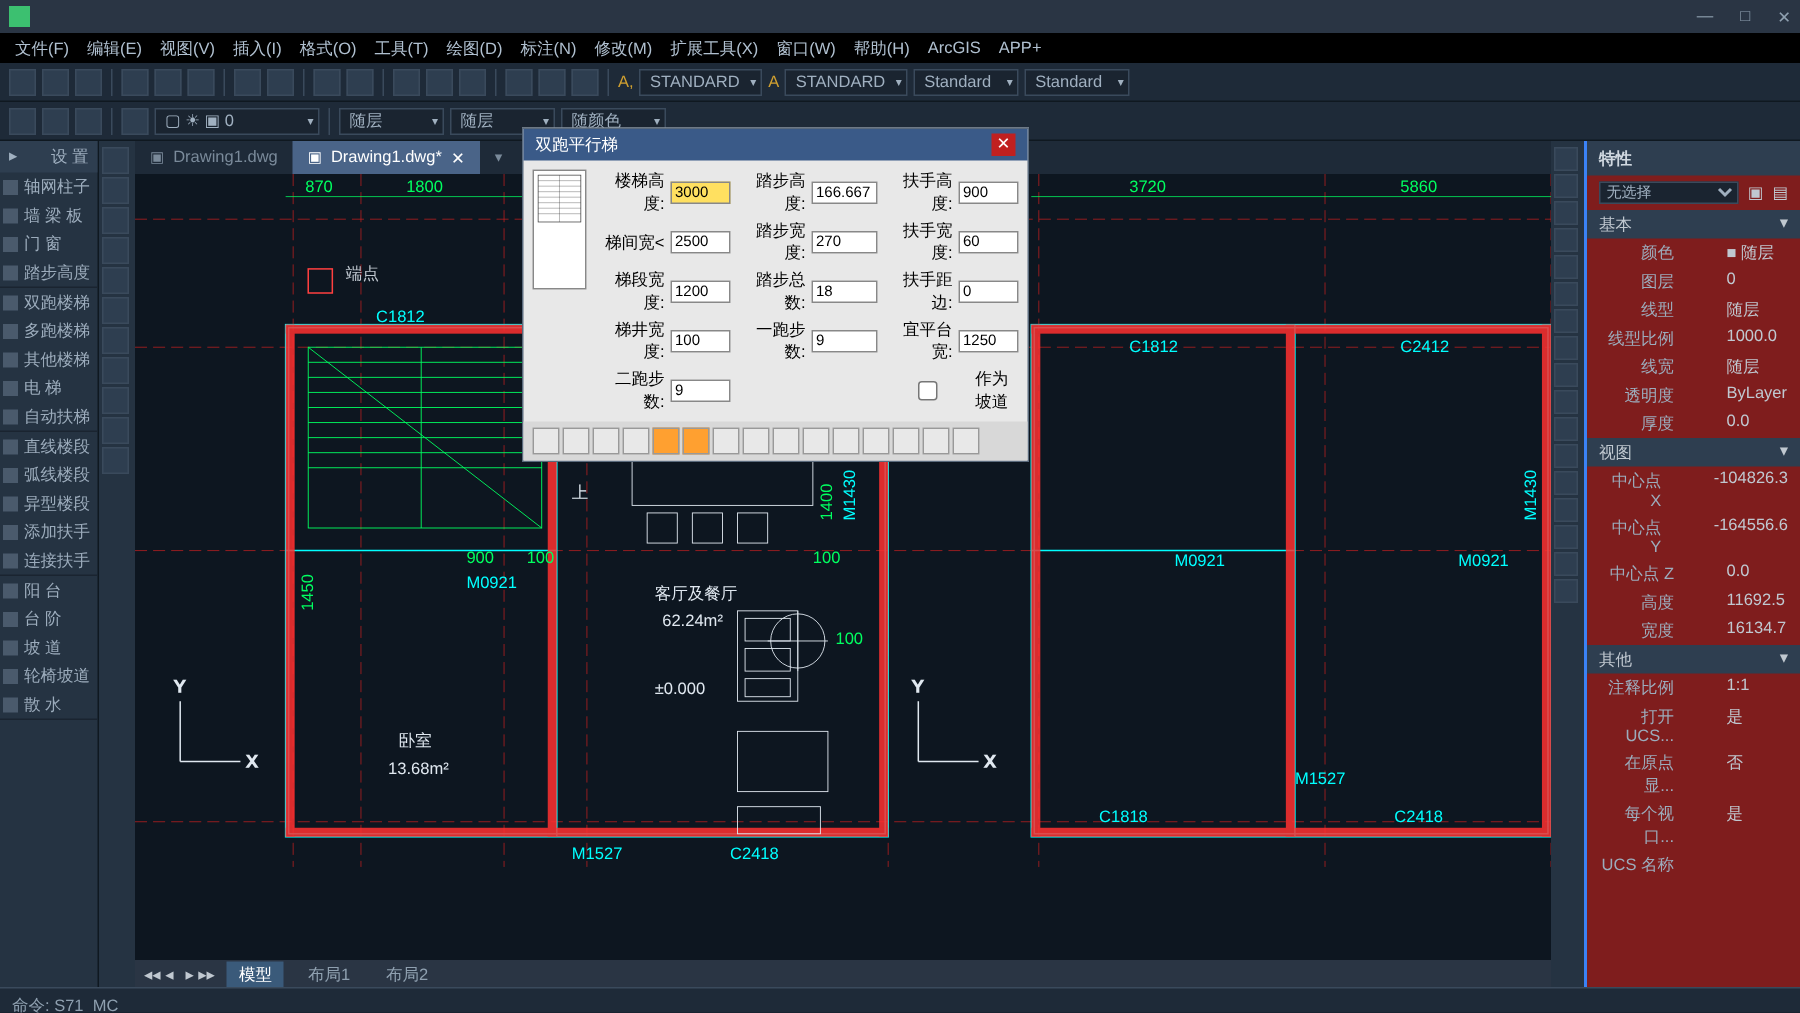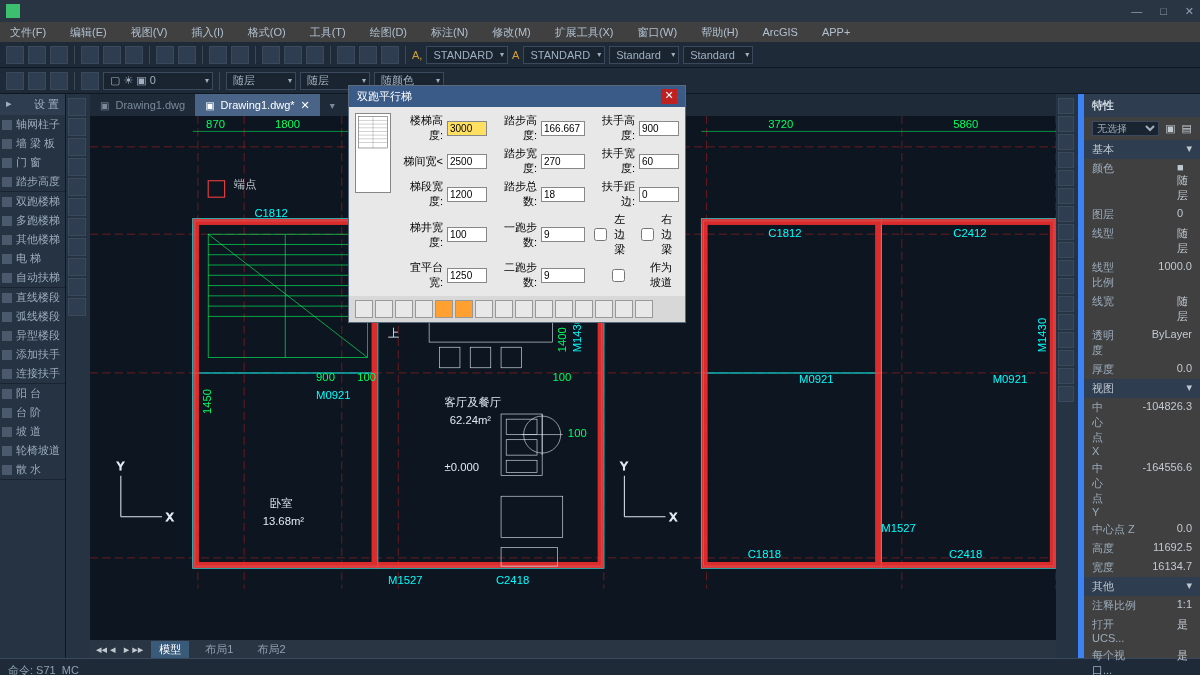--- a/index.html
+++ b/index.html
@@ -1,20 +1,20 @@
 <!DOCTYPE html>
 <html><head>
 <meta charset="utf-8">
 <style>
 * { margin: 0; padding: 0; box-sizing: border-box; font-family: "Microsoft YaHei", sans-serif; font-size: 11px; }
 body { background: #1a2332; color: #c0c8d0; width: 1200px; height: 675px; overflow: hidden; position: relative; }
 .titlebar { height: 22px; background: #2a3544; display: flex; align-items: center; padding: 0 6px; color: #8fa0b0; }
 .titlebar .title-icon { width: 14px; height: 14px; background: #3cc070; margin-right: 6px; }
 .titlebar .winbtns { margin-left: auto; display: flex; gap: 18px; color: #8fa0b0; }
-.menubar { height: 20px; background: #404040; display: flex; align-items: center; padding: 0 6px; gap: 16px; color: #b0c0d0; }
+.menubar { height: 20px; background: #000000; display: flex; align-items: center; padding: 0 6px; gap: 4px; color: #b0c0d0; }
 .menubar span { padding: 0 4px; cursor: default; }
 .toolbar { height: 26px; background: #1e2a38; display: flex; align-items: center; padding: 0 6px; gap: 4px; border-bottom: 1px solid #0f1820; }
 .toolbar .tbtn { width: 18px; height: 18px; background: #2e3e50; border: 1px solid #3a4a5c; }
 .toolbar .sep { width: 1px; height: 18px; background: #3a4a5c; margin: 0 2px; }
 .toolbar .dd { height: 18px; background: #1a2430; border: 1px solid #3a4a5c; padding: 0 14px 0 6px; color: #a0b0c0; min-width: 70px; display: flex; align-items: center; position: relative; }
 .toolbar .dd::after { content: '▾'; position: absolute; right: 3px; font-size: 8px; }
 .main { display: flex; height: 564px; }
 .leftpanel { width: 66px; background: #253342; border-right: 1px solid #0f1820; display: flex; flex-direction: column; }
 .lp-section { border-bottom: 1px solid #1a2430; }
 .lp-head { background: #2e3e50; padding: 3px 6px; font-size: 10px; color: #a0b0c0; display: flex; justify-content: space-between; }
@@ -22,27 +22,27 @@
 .lp-item .ic { width: 10px; height: 10px; background: #4a5a6c; }
 .midtool { width: 24px; background: #253342; display: flex; flex-direction: column; gap: 2px; padding: 4px 2px; }
 .midtool .mt { width: 18px; height: 18px; background: #2e3e50; border: 1px solid #3a4a5c; }
 .canvas-area { flex: 1; display: flex; flex-direction: column; background: #0d1620; }
 .tabs { height: 22px; background: #1e2a38; display: flex; align-items: center; }
 .tab { padding: 0 10px; height: 22px; display: flex; align-items: center; gap: 6px; font-size: 10px; }
 .tab.active { background: #4a6488; color: #fff; }
 .tab.inactive { color: #7a8a9a; }
 .canvas { flex: 1; background: #0d1620; position: relative; overflow: hidden; }
 .drawing { position: absolute; inset: 0; }
-.rightpanel { width: 122px; background: #404040; border-left: 6px solid #3b82f6; }
+.rightpanel { width: 144px; background: #7f1d1d; border-left: 2px solid #3b82f6; }
 .rp-title { background: #2e3e50; padding: 4px 8px; font-weight: bold; color: #d0d8e0; }
 .rp-sel { padding: 4px 8px; display: flex; align-items: center; gap: 6px; justify-content: flex-end; }
 .rp-sel select { background: #1a2430; border: 1px solid #3a4a5c; color: #a0b0c0; flex: 1; font-size: 10px; }
 .rp-grouphead { background: #2e3e50; padding: 2px 8px; font-size: 10px; color: #c0c8d0; display: flex; justify-content: space-between; }
 .rp-row { display: flex; padding: 2px 8px; font-size: 10px; color: #9cacbc; }
-.rp-row .k { width: 50px; }
+.rp-row .k { width: 50px; text-align: right; }
 .rp-row .v { flex: 1; color: #c0c8d0; margin-left: 35px; }
 .cmdarea { height: 95px; background: #1e2a38; border-top: 1px solid #3a4a5c; padding: 4px 8px; color: #8fa0b0; font-size: 11px; overflow: hidden; }
 .cmdline { height: 1.3em; }
 .dialog { position: absolute; left: 348px; top: 85px; width: 338px; background: #e8e8e8; border: 1px solid #5a6a7c; z-index: 100; color: #000; }
 .dlg-title { background: #3a5a88; color: #fff; padding: 3px 8px; font-size: 11px; display: flex; justify-content: space-between; }
 .dlg-title .dx { background: #c02020; color: #fff; width: 16px; text-align: center; cursor: pointer; }
 .dlg-body { display: flex; padding: 6px; gap: 6px; }
 .dlg-preview { width: 74px; height: 80px; background: #fff; border: 1px solid #888; position: relative; }
 .dlg-fields { flex: 1; display: grid; grid-template-columns: 46px 40px 46px 44px 46px 40px; gap: 3px 4px; font-size: 10px; align-items: center; }
 .dlg-fields .lbl { text-align: right; color: #000; }
@@ -483,20 +483,24 @@
       </div>
     <div class="rp-row">
         <div class="k">注释比例</div>
         <div class="v">1:1</div>
       </div>
     <div class="rp-row">
         <div class="k">打开 UCS...</div>
         <div class="v">是</div>
       </div>
     <div class="rp-row">
+        <div class="k">在原点显...</div>
+        <div class="v">否</div>
+      </div>
+    <div class="rp-row">
         <div class="k">每个视口...</div>
         <div class="v">是</div>
       </div>
     <div class="rp-row">
         <div class="k">UCS 名称</div>
         <div class="v"></div>
       </div>
   </div>
 </div>
 
@@ -542,30 +546,20 @@
       <div class="lbl">梯段宽度:</div>
         <input value="1200" style="">
         <div class="lbl">踏步总数:</div>
         <input value="18" style="">
         <div class="lbl">扶手距边:</div>
         <input value="0" style="">
       <div class="lbl">梯井宽度:</div>
         <input value="100" style="">
         <div class="lbl">一跑步数:</div>
         <input value="9" style="">
-      <div style="grid-column:5/7;display:flex;gap:4px">
-          <label class="chk">
-            <input type="checkbox" style="">
-            <span>左边梁</span>
-          </label>
-          <label class="chk">
-            <input type="checkbox" style="">
-            <span>右边梁</span>
-          </label>
-        </div>
       <div class="lbl">宜平台宽:</div>
         <input value="1250" style="">
         <div class="lbl">二跑步数:</div>
         <input value="9" style="">
       <div style="grid-column:5/7">
           <label class="chk">
             <input type="checkbox" style="">
             <span>作为坡道</span>
           </label>
         </div>

